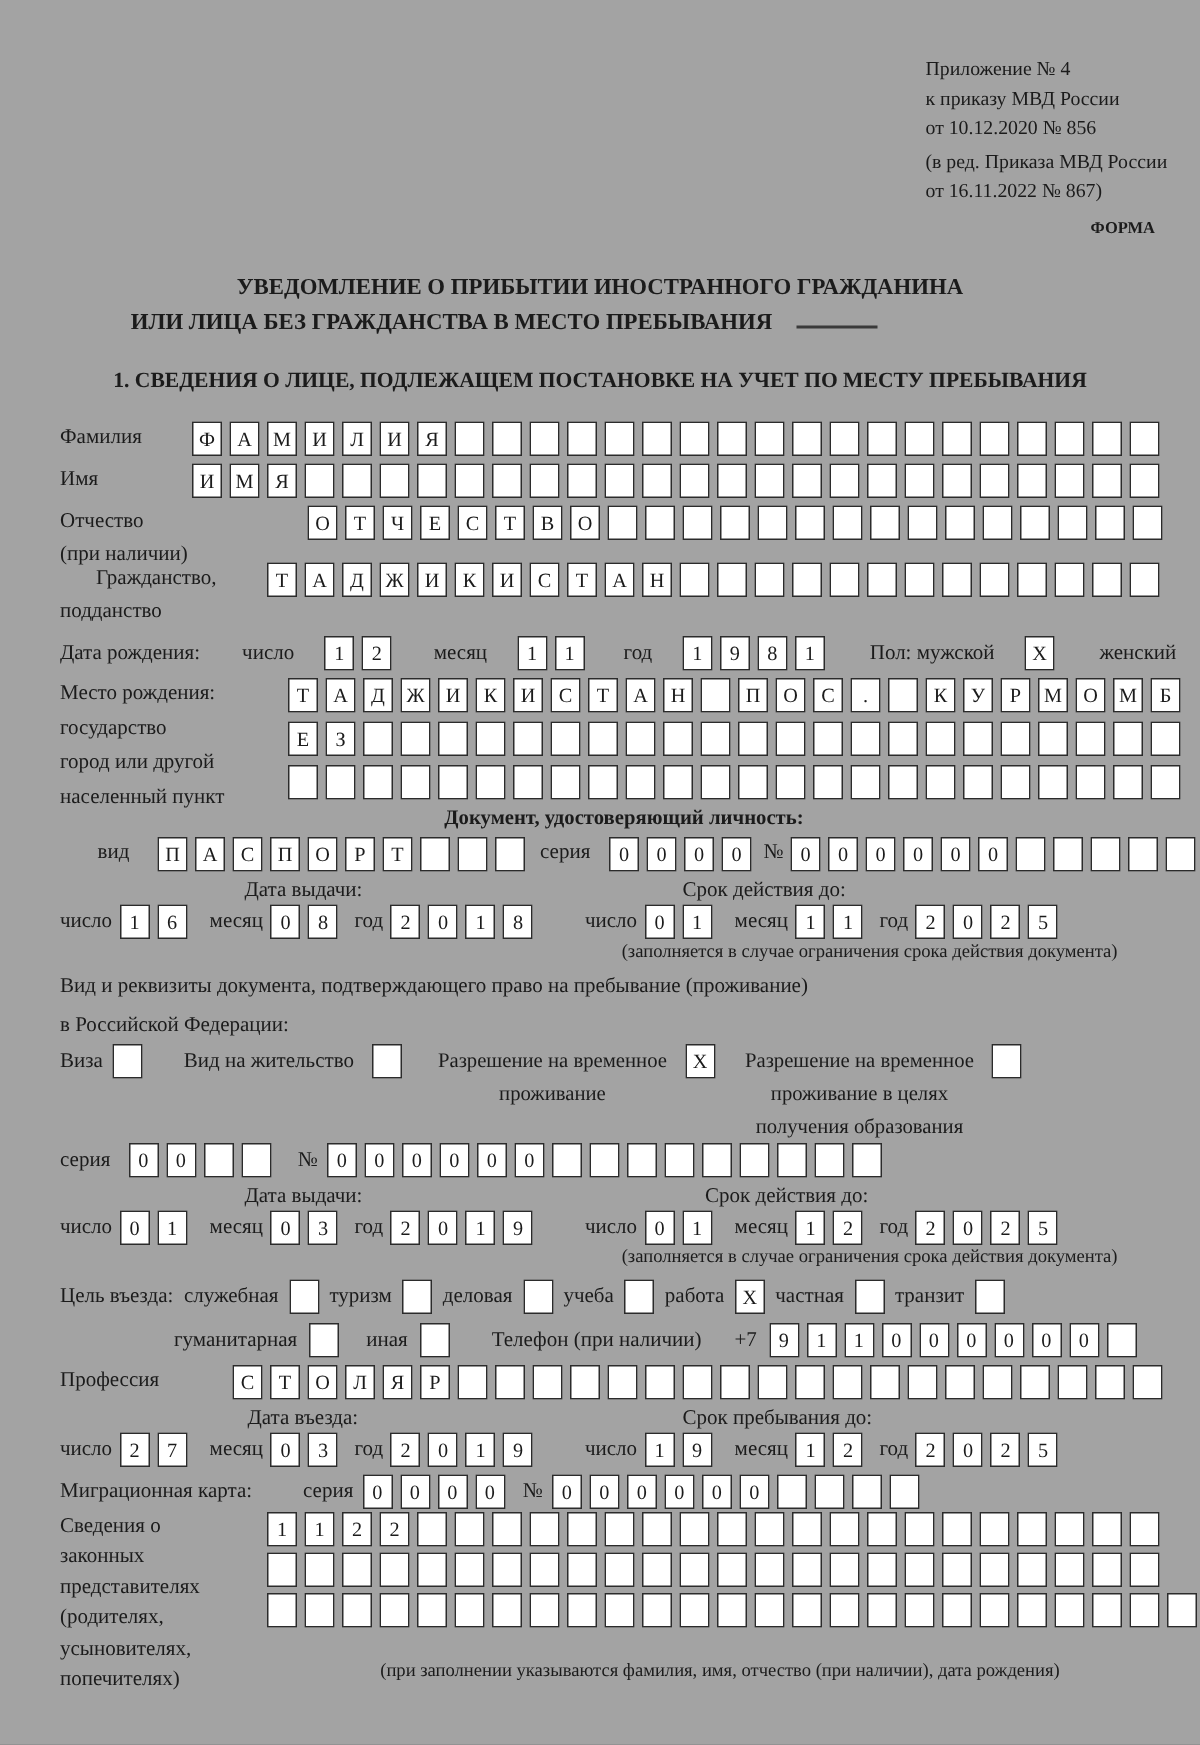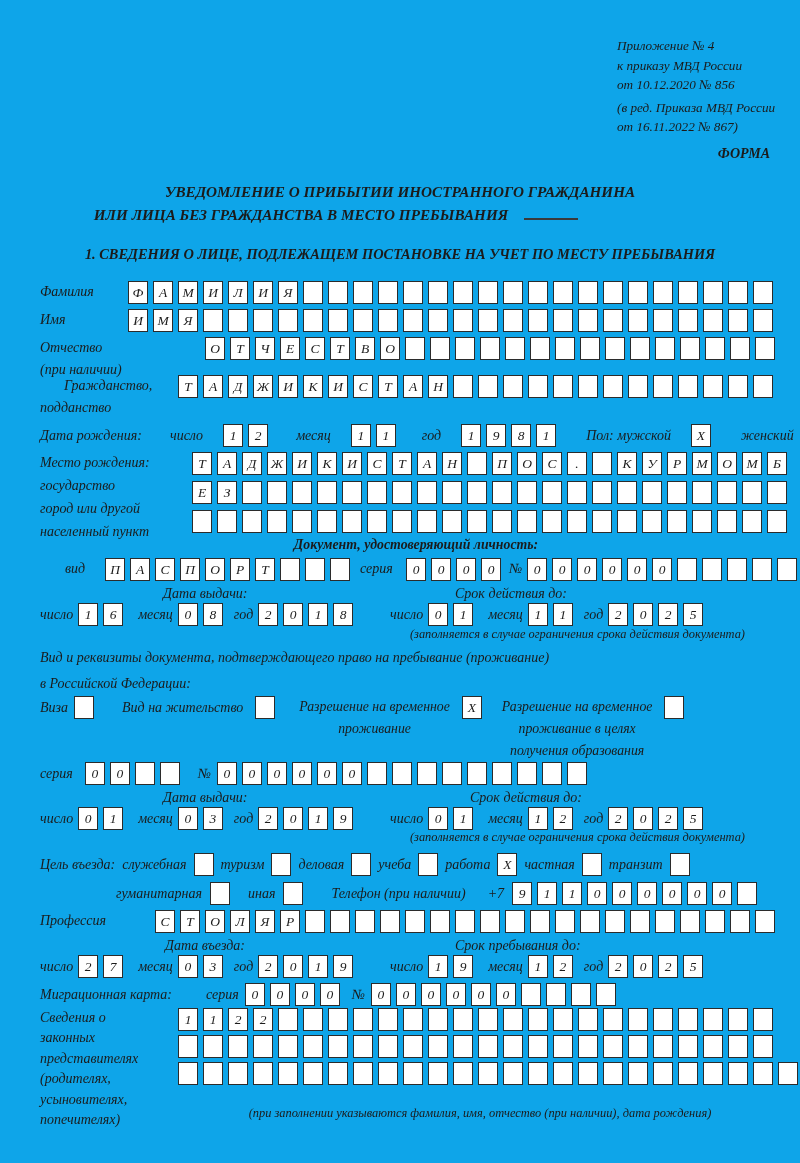--- a/index.html
+++ b/index.html
@@ -1,18 +1,18 @@
 <!DOCTYPE html>
 <html><head>
 <meta charset="utf-8">
 <style>
   html,body{margin:0;padding:0;background:#888;}
   .page{
-    position:relative;width:800px;height:1163px;margin:0 auto;background:#0ea5e9;
-    font-family:"Liberation Serif","DejaVu Serif",serif;color:#1b1b1b;overflow:hidden;font-style:italic;
+    position:relative;width:800px;height:1163px;margin:0 auto;background:#a3a3a3;
+    font-family:"Liberation Serif","DejaVu Serif",serif;color:#1b1b1b;overflow:hidden;
   }
   .abs{position:absolute;white-space:nowrap;}
   .row{position:absolute;display:flex;align-items:center;white-space:nowrap;}
   .row-top{position:absolute;display:flex;align-items:flex-start;white-space:nowrap;}
   .lbl{font-size:14px;}
   .sm{font-size:12.4px;}
   .b{font-weight:bold;}
   .center{text-align:center;}
   .right{text-align:right;}
   .cells{display:inline-flex;gap:5px;}
@@ -36,21 +36,21 @@
 <div class="page">
 
   <div class="abs hdr-note" style="left:617px;top:36px;">
     <div>Приложение № 4</div>
     <div>к приказу МВД России</div>
     <div>от 10.12.2020 № 856</div>
     <div>(в ред. Приказа МВД России</div>
     <div>от 16.11.2022 № 867)</div>
   </div>
 
-  <div class="abs b right" style="left:0;top:146px;width:770px;font-size:14px;">ФОРМА</div>
+  <div class="abs b right" style="left:0;top:146px;width:770px;font-size:11px;">ФОРМА</div>
 
   <div class="abs title center" style="left:0;top:180px;width:800px;">УВЕДОМЛЕНИЕ О ПРИБЫТИИ ИНОСТРАННОГО ГРАЖДАНИНА</div>
   <div class="abs title center" style="left:0;top:203px;width:672px;">
     <span>ИЛИ ЛИЦА БЕЗ ГРАЖДАНСТВА В МЕСТО ПРЕБЫВАНИЯ</span><span class="t-underline"></span>
   </div>
 
   <div class="abs b center" style="left:0;top:246px;width:800px;font-size:14.4px;">1. СВЕДЕНИЯ О ЛИЦЕ, ПОДЛЕЖАЩЕМ ПОСТАНОВКЕ НА УЧЕТ ПО МЕСТУ ПРЕБЫВАНИЯ</div>
 
   <div class="abs lbl" style="left:40px;top:284px;">Фамилия</div>
   <div class="abs cells" style="left:128px;top:281px;">

